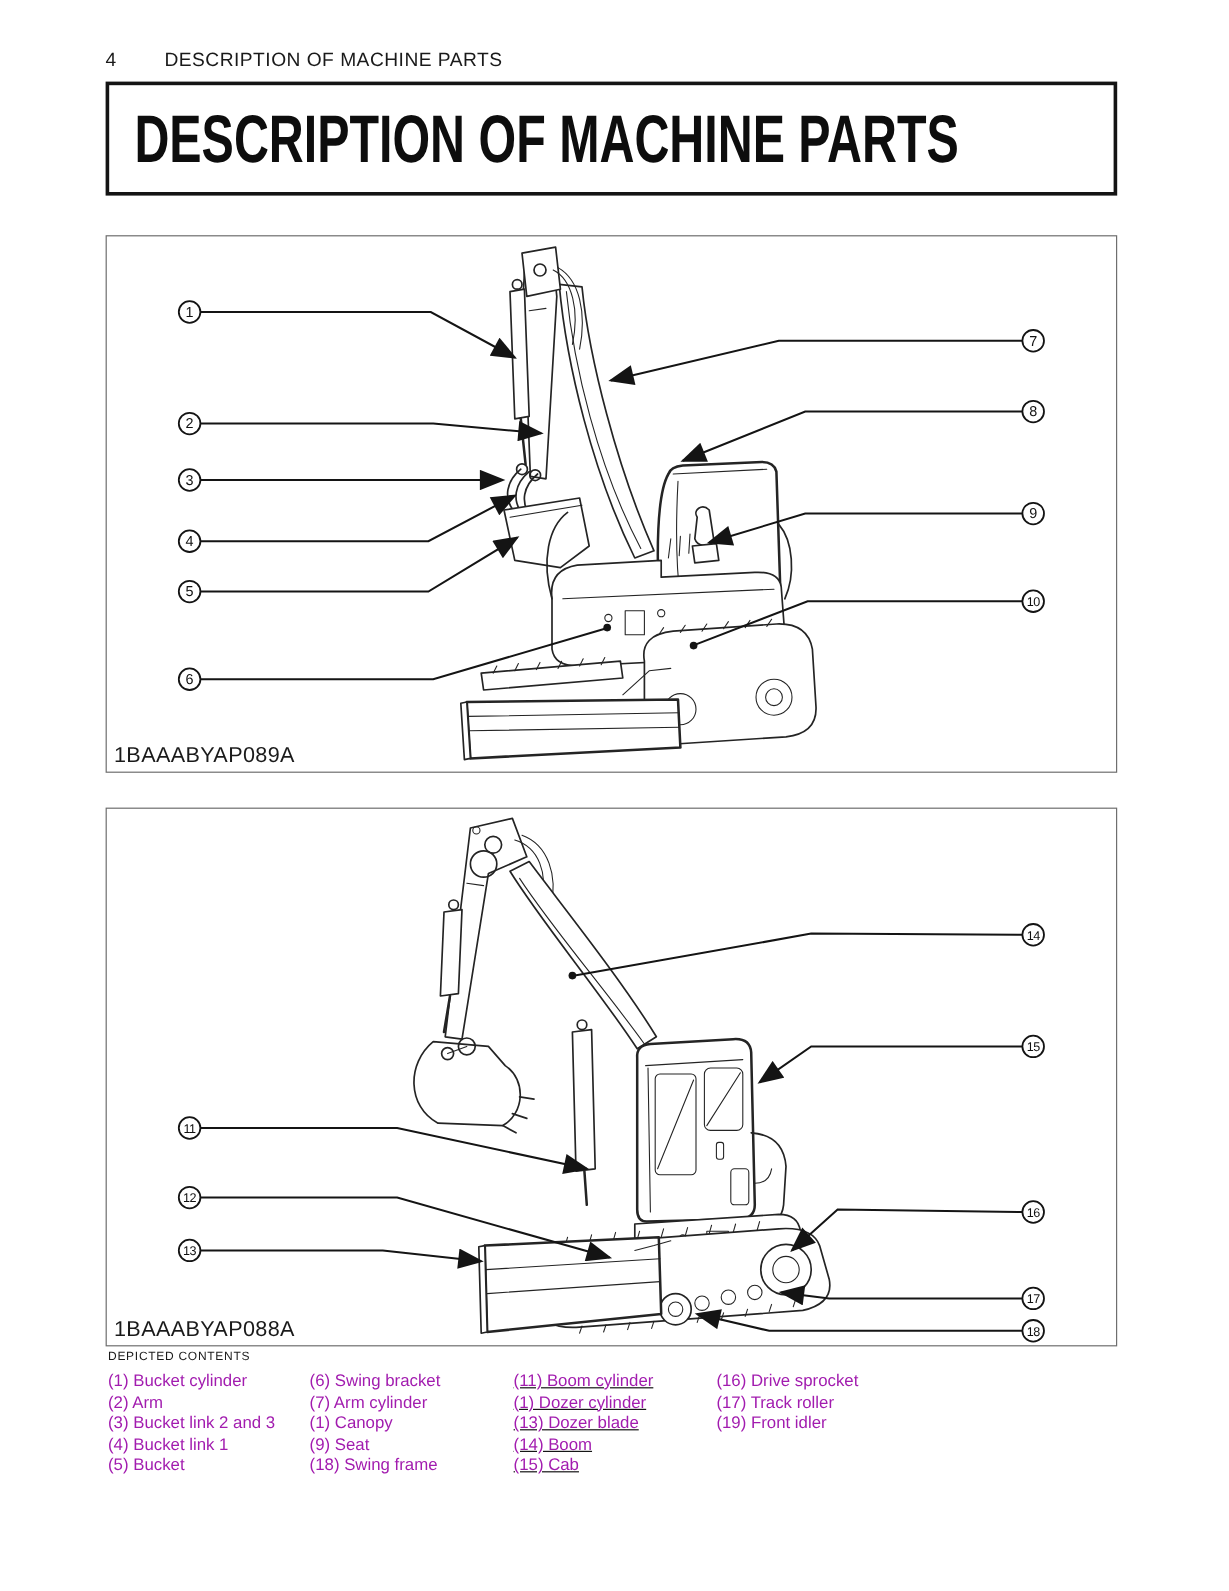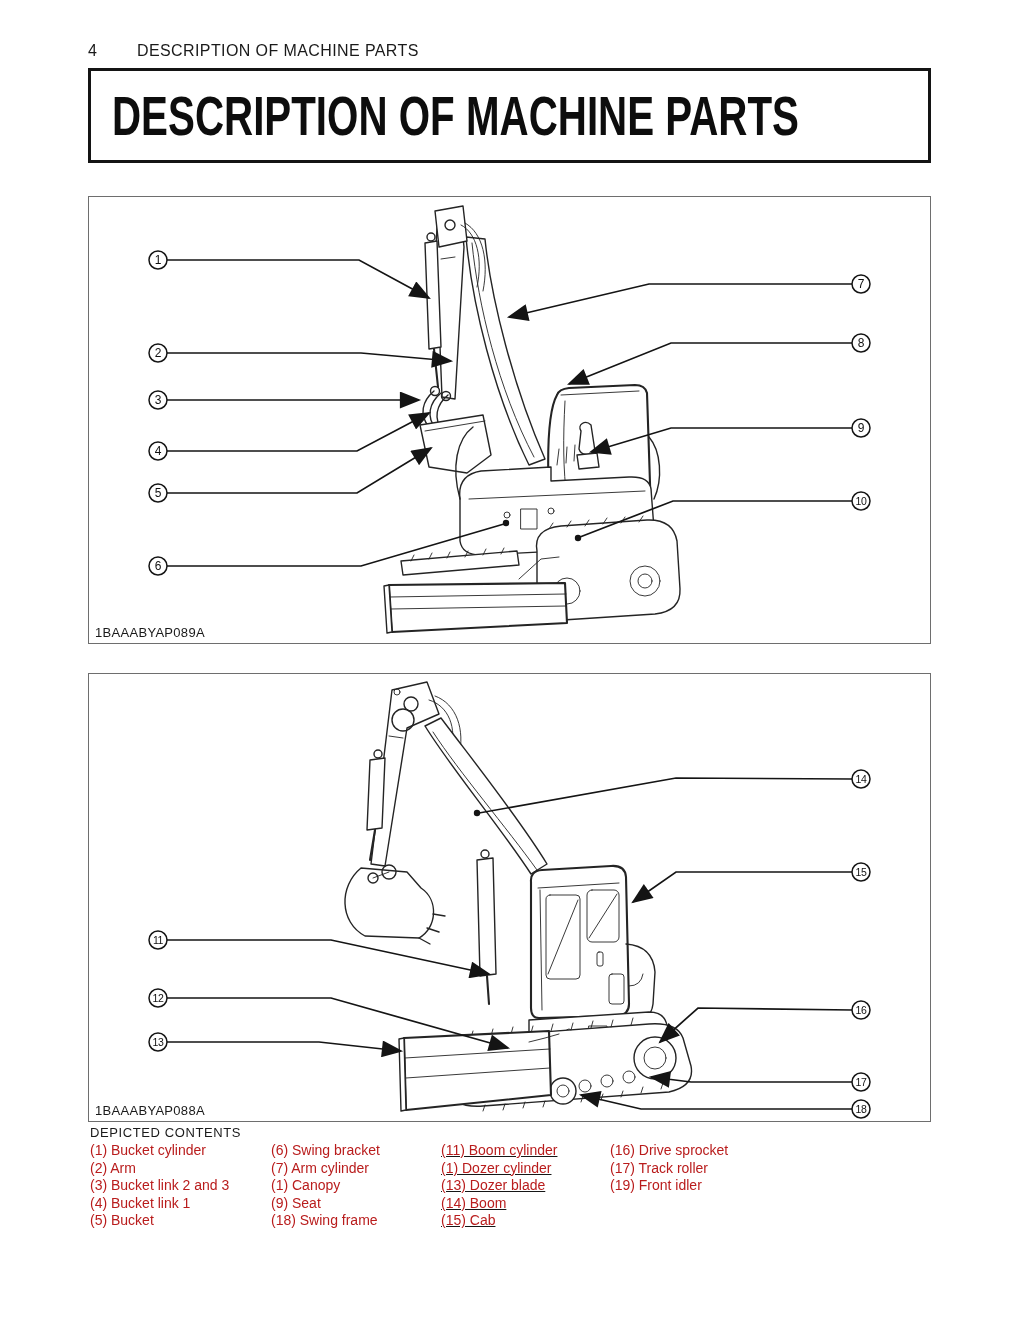--- a/index.html
+++ b/index.html
@@ -34,50 +34,50 @@
   
   .figure-box{
     position:absolute; left:88px; width:843px;
     border:1.5px solid #6e6e6e; box-sizing:border-box; background:#fff;
   }
   #figure-1{top:196px; height:448px;}
   #figure-2{top:673px; height:449px;}
   .figure-box svg{position:absolute; left:0; top:0;}
   .figure-code{
     position:absolute; left:6px; bottom:3px;
-    font-size:13px; color:#1a1a1a; letter-spacing:0.3px;
+    font-size:18px; color:#1a1a1a; letter-spacing:0.3px;
   }
   
   .art{stroke:#242424; fill:none; stroke-width:1.4; stroke-linejoin:round; stroke-linecap:round;}
   .art .thin{stroke-width:0.9;}
   .art .thick{stroke-width:2.1;}
   .art .fillw{fill:#ffffff;}
   .callout polyline{fill:none; stroke:#141414; stroke-width:1.7;}
   .callout circle.bubble{fill:#ffffff; stroke:#141414; stroke-width:1.5;}
   .callout text{
     font-family:"Liberation Sans", sans-serif; font-size:12px; fill:#111;
     text-anchor:middle;
   }
   .callout text.two{font-size:10.5px; letter-spacing:-0.4px;}
   .dot{fill:#141414; stroke:none;}
   
   .contents-heading{
     position:absolute; left:90px; top:1125px;
-    font-size:13px; letter-spacing:0.6px; color:#1a1a1a;
+    font-size:10px; letter-spacing:0.6px; color:#1a1a1a;
   }
   .contents-columns{
     position:absolute; left:90px; top:1142px; width:860px;
     display:flex;
   }
   .contents-col{flex:0 0 168px;}
-  .contents-col:nth-child(2){flex-basis:170px;margin-left:13px;}
+  .contents-col:nth-child(2){flex-basis:170px;}
   .contents-col:nth-child(3){flex-basis:169px;text-decoration:underline;}
   .contents-col:nth-child(4){flex-basis:220px;}
   .contents-item{
-    font-size:14px; line-height:17.6px; white-space:nowrap; color:#b91c1c;
+    font-size:14px; line-height:17.6px; white-space:nowrap; color:#a21caf;
   }
 </style>
 </head>
 <body>
 
 <div class="page">
 
   <div class="running-header">
     <span class="pagenum">4</span>
     <span>DESCRIPTION OF MACHINE PARTS</span>

